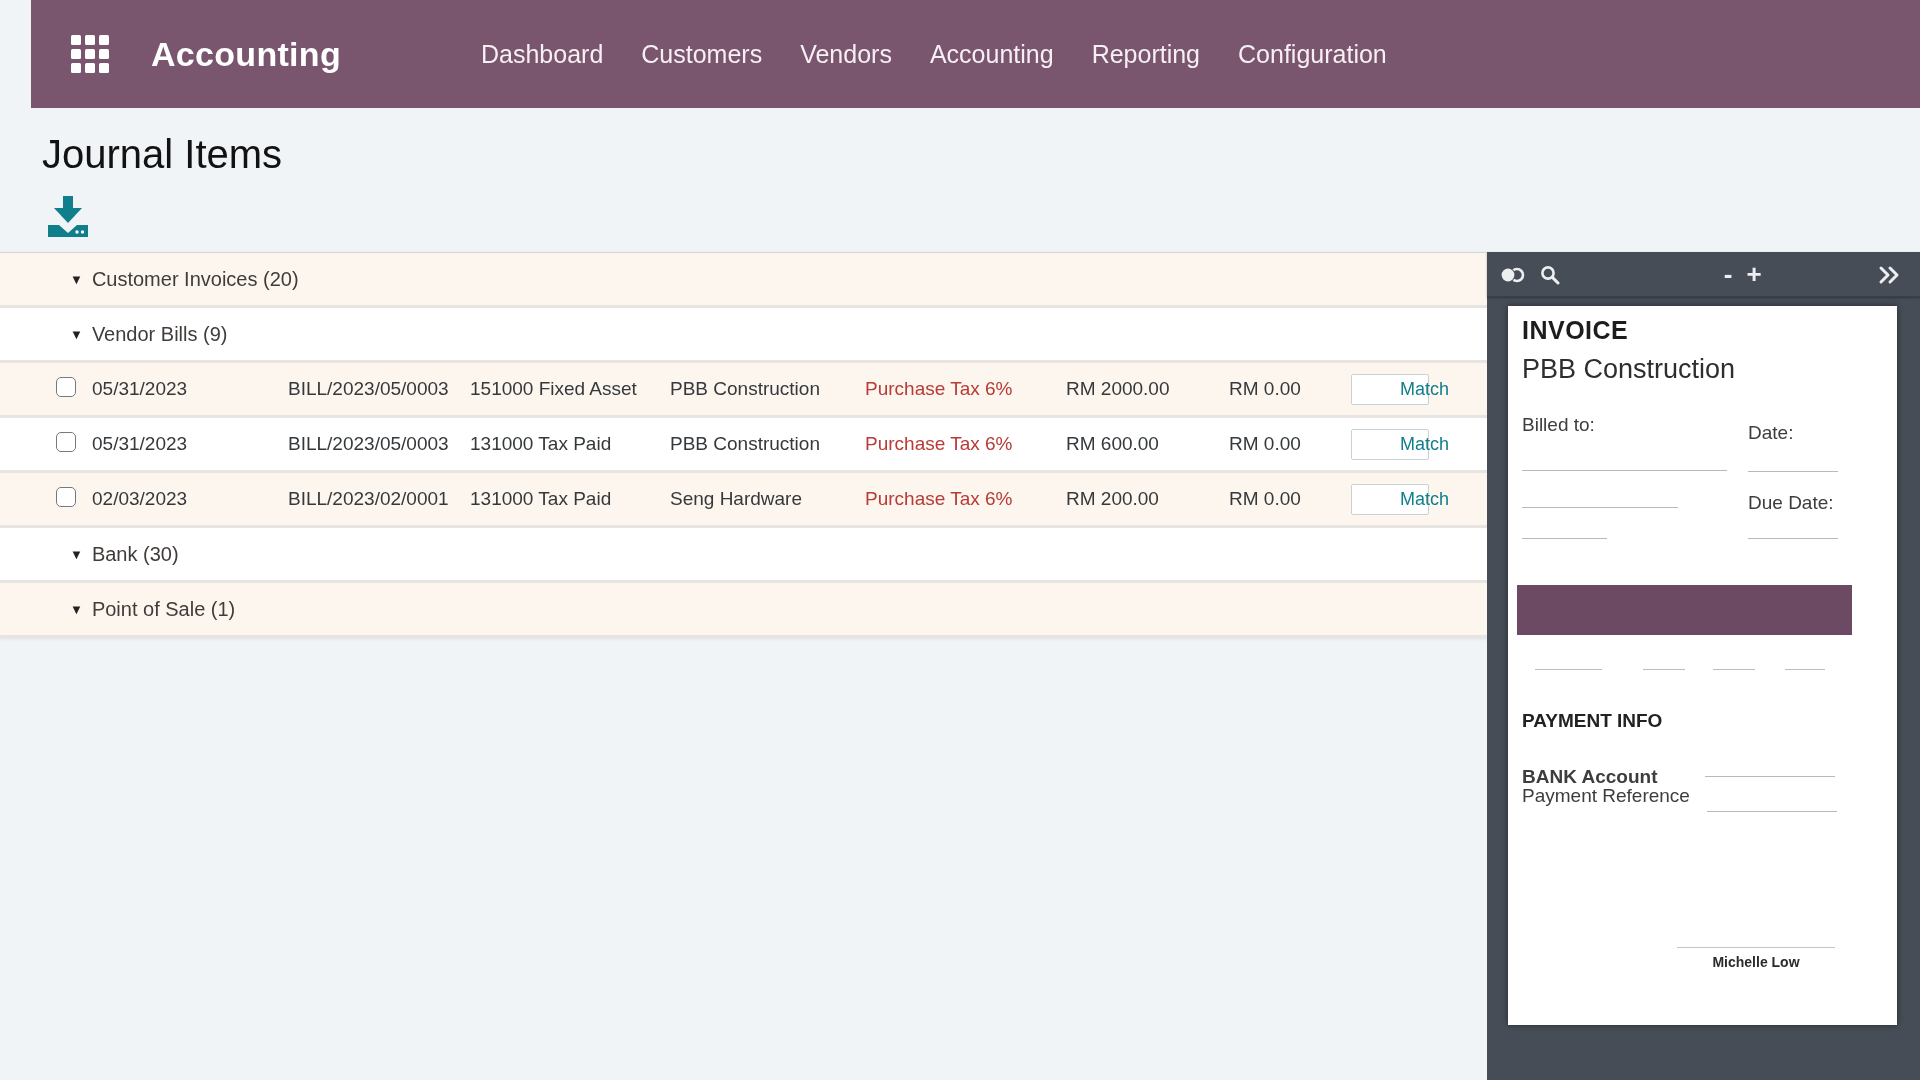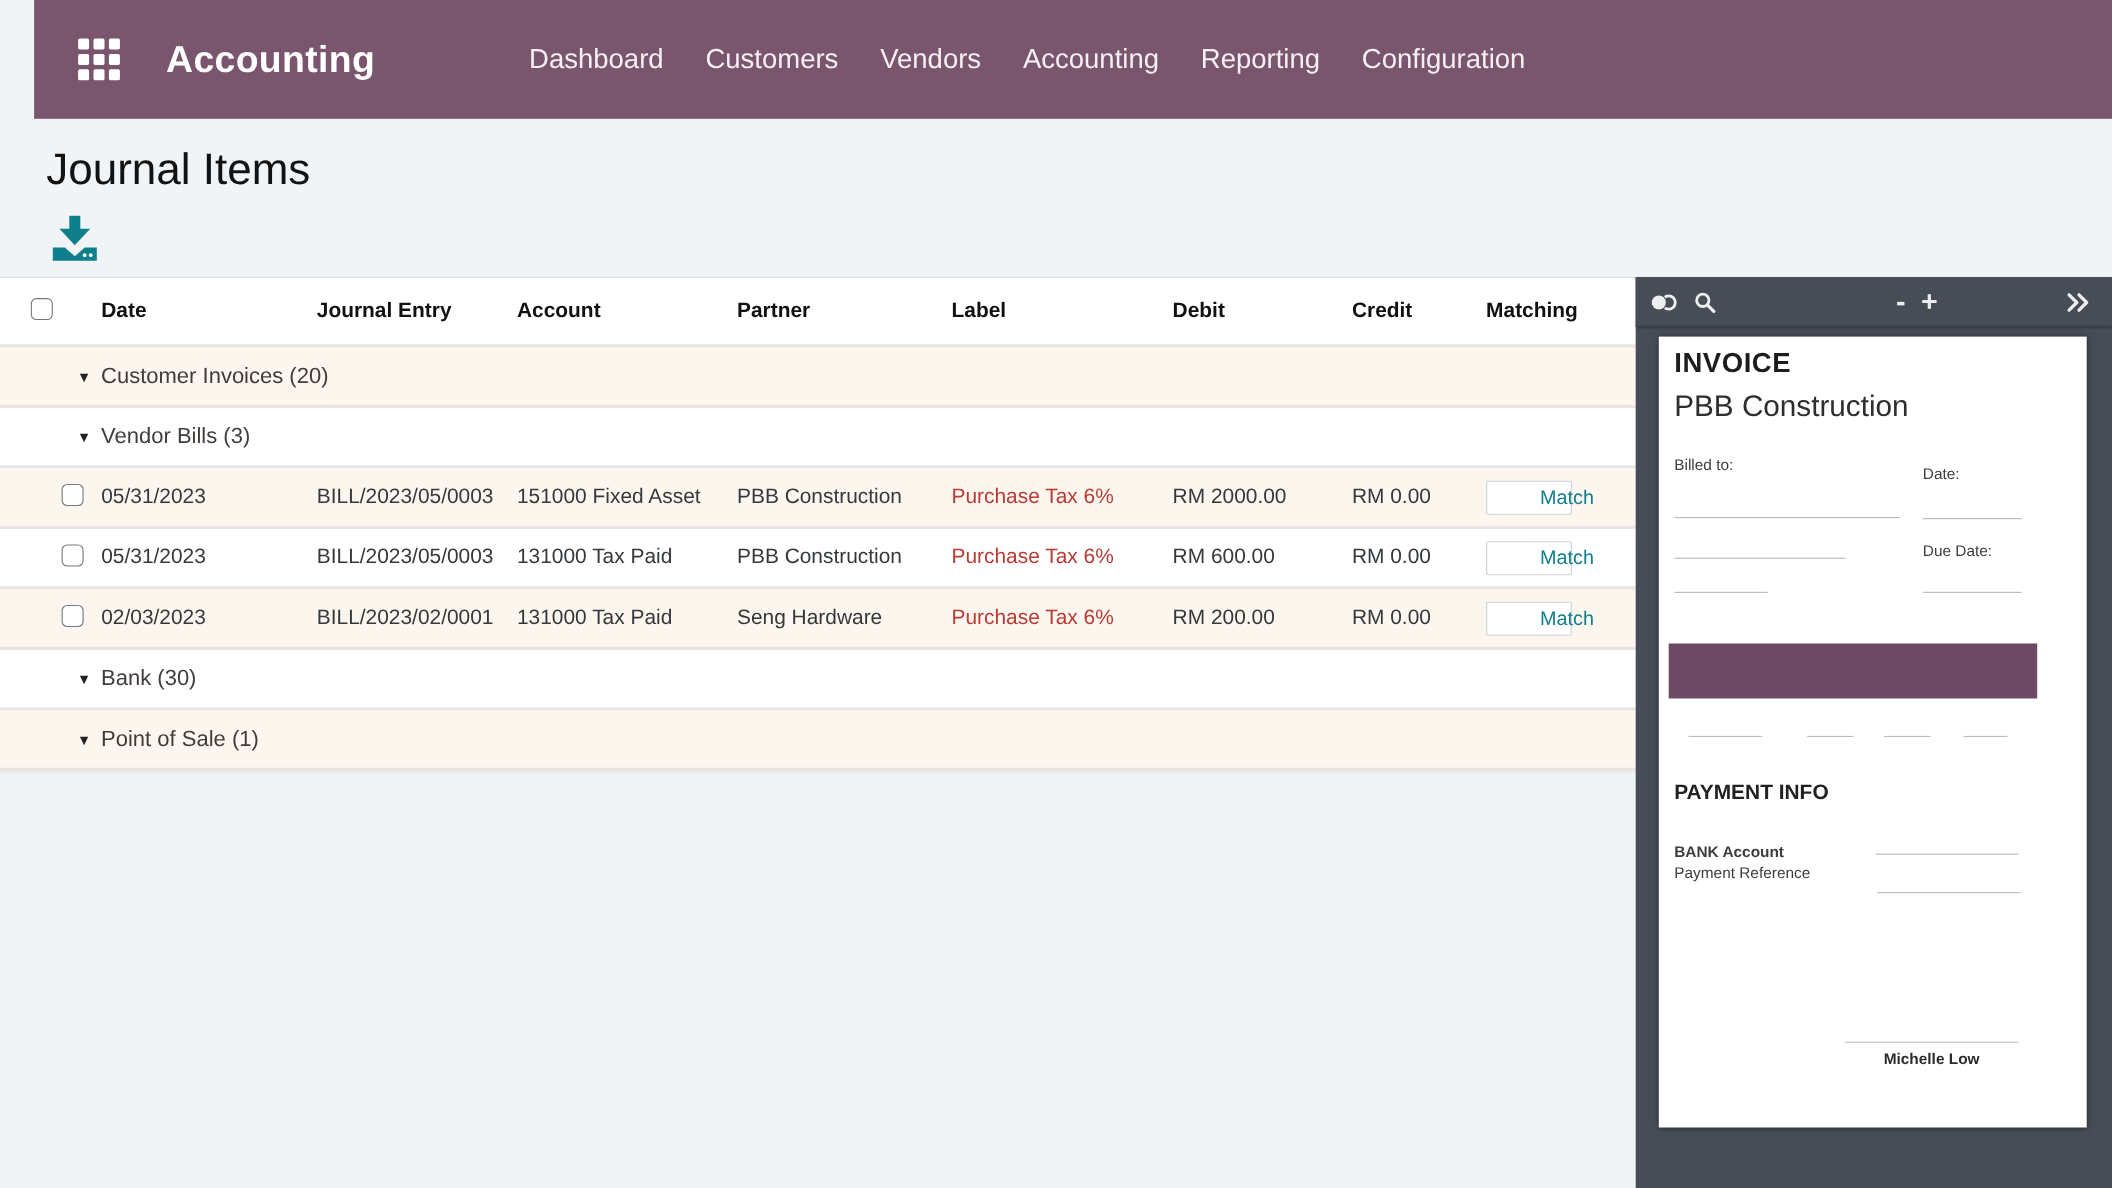--- a/index.html
+++ b/index.html
@@ -54,21 +54,21 @@
   .vtb-icon { position:absolute; top:0; height:45px; display:flex; align-items:center;
               justify-content:center; cursor:pointer; color:#eceef0; }
   .zoom-glyph { font-size:26px; font-weight:bold; line-height:45px; }
 
   
   .page-doc { position:absolute; left:21px; top:54px; width:389px; height:719px;
               background:#fff; box-shadow:0 0 6px rgba(0,0,0,.45); }
   .page-doc * { position:absolute; }
   .inv-title   { left:14px; top:10px;  font-size:25px; font-weight:bold; color:#1d1d1d; letter-spacing:.5px;text-align:right; }
   .inv-company { left:14px; top:48px;  font-size:27px; color:#2e2e2e; }
-  .inv-lbl  { font-size:14px; color:#3d3d3d; }
+  .inv-lbl  { font-size:19px; color:#3d3d3d; }
   .billed-to { left:14px;  top:108px; }
   .date-lbl  { left:240px; top:116px; }
   .duedate-lbl { left:240px; top:186px; }
   .uline { height:0; border-bottom:1.5px solid #b9b9b9; }
   .l1 { left:14px;  top:164px; width:205px; }
   .ld { left:240px; top:165px; width:90px; }
   .l2 { left:14px;  top:201px; width:156px; }
   .l3 { left:14px;  top:232px; width:85px; }
   .ldd{ left:240px; top:232px; width:90px; }
   .items-header { left:9px; top:279px; width:335px; height:50px;
@@ -118,39 +118,28 @@
   <svg width="44" height="42" viewBox="0 0 44 42">
     <rect x="17" y="0" width="10" height="13" fill="#0e7f8b"></rect>
     <polygon points="8,12 36,12 22,27" fill="#0e7f8b"></polygon>
     <path d="M2 29 h11 l9 8 9-8 h11 v12 H2 Z" fill="#0e7f8b"></path>
     <circle cx="31" cy="36" r="1.7" fill="#fff"></circle>
     <circle cx="36.5" cy="36" r="1.7" fill="#fff"></circle>
   </svg>
 </div>
 
 <div class="jtable">
-  <div class="hrow">
-    <div><span class="checkbox"></span></div>
-  <div class="hcell">Date</div>
-      <div class="hcell">Journal Entry</div>
-      <div class="hcell">Account</div>
-      <div class="hcell">Partner</div>
-      <div class="hcell">Label</div>
-      <div class="hcell">Debit</div>
-      <div class="hcell">Credit</div>
-      <div class="hcell">Matching</div>
-    </div>
   <div>
       <div class="grow shade-cream">
         <span class="caret">▼</span>
         <span class="group-label">Customer Invoices (20)</span>
       </div>
       <div class="grow shade-white">
         <span class="caret">▼</span>
-        <span class="group-label">Vendor Bills (3)</span>
+        <span class="group-label">Vendor Bills (9)</span>
       </div>
       <div class="erow shade-cream">
         <div><span class="checkbox"></span></div>
         <div class="cell">05/31/2023</div>
         <div class="cell">BILL/2023/05/0003</div>
         <div class="cell">151000 Fixed Asset</div>
         <div class="cell">PBB Construction</div>
         <div class="cell red">Purchase Tax 6%</div>
         <div class="cell">RM 2000.00</div>
         <div class="cell">RM 0.00</div>

